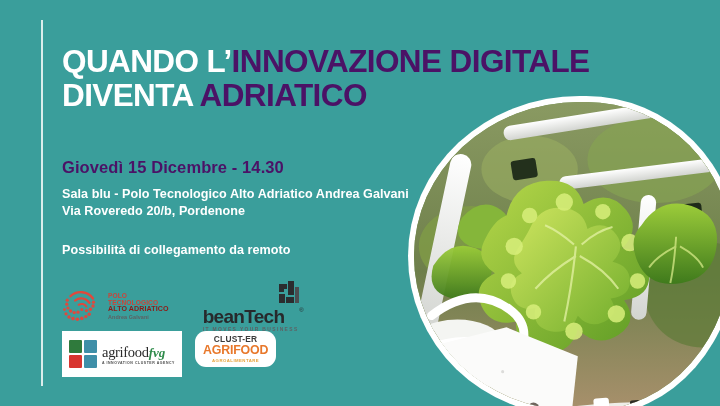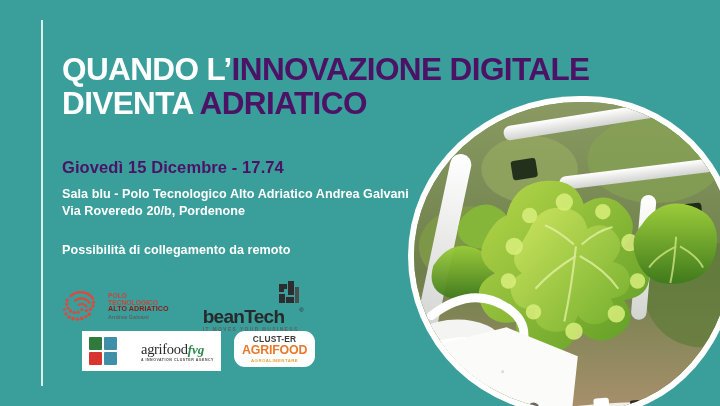--- a/index.html
+++ b/index.html
@@ -51,21 +51,21 @@
     border-radius: 52% 46% 44% 50% / 50% 48% 52% 50%;
     overflow: hidden;
     background: #6c8f4f;
   }
   .photo svg { display:block; width: 100%; height: 100%; }
 
   
   .headline {
     position: absolute;
     left: 62px;
-    top: 52px;
+    top: 44px;
     width: 620px;
     font-weight: 800;
     font-size: 31.5px;
     line-height: 34px;
     letter-spacing: -0.6px;
     font-family: "Liberation Sans", sans-serif;
   }
   .headline .w { color: #ffffff; }
   .headline .p { color: #4b1266; }
   .headline .l2 { display: block; }
@@ -155,21 +155,21 @@
     gap: 13px;
   }
   .card {
     background: #ffffff;
     display: flex;
     align-items: center;
     padding: 4px 7px;
   }
 
   
-  .agri { gap: 24px; height: 40px; margin-left: 20px; }
+  .agri { gap: 5px; height: 46px; }
   .agri-grid {
     display: grid;
     grid-template-columns: 13px 13px;
     grid-template-rows: 13px 13px;
     gap: 2px;
   }
   .agri-grid div { border-radius: 1px; }
   .agri-words { position: relative; }
   .agri-name {
     color: #2b2b2b;
@@ -346,21 +346,21 @@
   </div>
 
   <div class="headline">
     <span class="w">QUANDO L’</span><span class="p">INNOVAZIONE DIGITALE</span>
     <span class="l2">
       <span class="w">DIVENTA </span><span class="p">ADRIATICO</span>
     </span>
   </div>
 
   <div class="detail-block">
-    <div class="date-line">Giovedì 15 Dicembre - 17.74</div>
+    <div class="date-line">Giovedì 15 Dicembre - 14.30</div>
     <div class="venue-line">Sala blu - Polo Tecnologico Alto Adriatico Andrea Galvani</div>
     <div class="addr-line">Via Roveredo 20/b, Pordenone</div>
     <div class="remote-line">Possibilità di collegamento da remoto</div>
   </div>
 
   <div class="logos-1">
 
     <div class="polo">
       <svg class="polo-mark" viewBox="0 0 40 40">
         <g fill="#e0483c">

